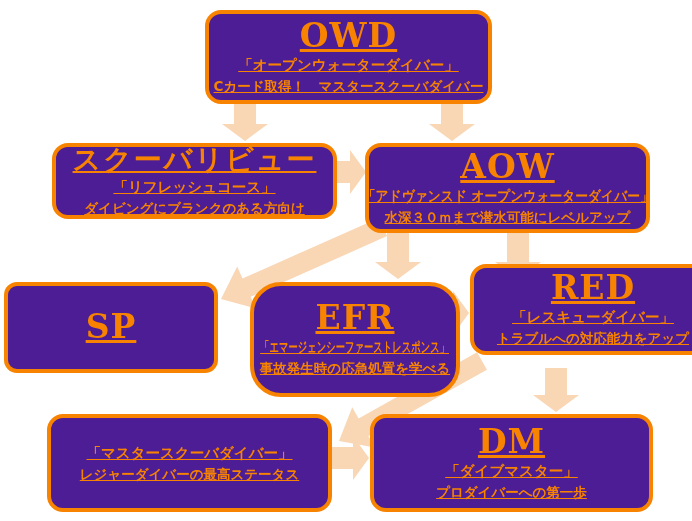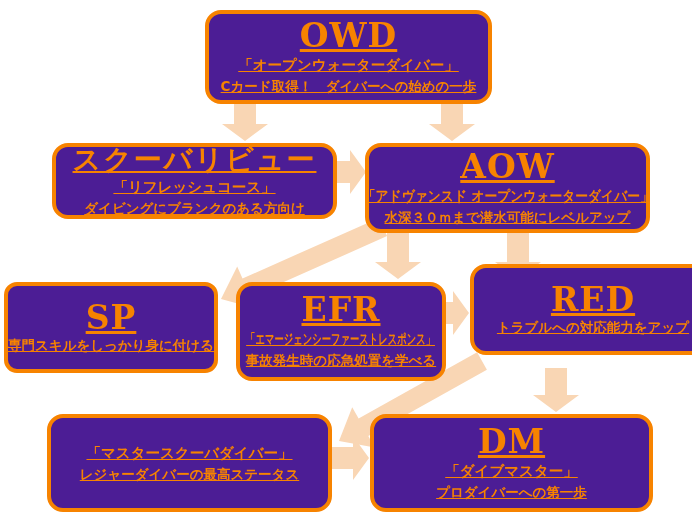--- a/index.html
+++ b/index.html
@@ -31,21 +31,21 @@
   .node-desc {
     font-size:13.5px; font-weight:bold; line-height:1.45; white-space:nowrap;
   }
   .squish-88 { transform:scaleX(.88); transform-origin:center; }
   .squish-64 { transform:scaleX(.64); transform-origin:center; }
 
   .node-owd    { left:205px; top:10px;  width:287px; height:94px; }
   .node-review { left:52px;  top:143px; width:285px; height:76px; }
   .node-aow    { left:365px; top:143px; width:285px; height:90px; }
   .node-sp     { left:4px;   top:282px; width:214px; height:91px;border-radius:13px; }
-  .node-efr    { left:236px; top:282px; width:210px; height:99px; }
+  .node-efr    { left:250px; top:282px; width:210px; height:115px;border-radius:31px; }
   .node-red    { left:470px; top:264px; width:246px; height:91px; }
   .node-msd    { left:47px;  top:414px; width:285px; height:98px; }
   .node-dm     { left:370px; top:414px; width:283px; height:98px; }
 </style>
 </head>
 <body style="background: rgb(255, 255, 255);">
 
 <div class="canvas">
 
   <svg id="arrow-layer" class="arrow-layer" width="692" height="521" viewBox="0 0 692 521">
@@ -57,48 +57,48 @@
       <polygon points="507.0,229.0 507.0,262.0 495.0,262.0 518.0,279.0 541.0,262.0 529.0,262.0 529.0,229.0" fill="#F9D6B4"></polygon>
       <polygon points="434.0,324.0 453.0,324.0 453.0,335.0 469.0,313.0 453.0,291.0 453.0,302.0 434.0,302.0" fill="#F9D6B4"></polygon>
       <polygon points="477.1,352.3 358.6,418.6 352.2,407.3 339.0,441.0 374.7,447.4 368.3,436.1 486.9,369.7" fill="#F9D6B4"></polygon>
       <polygon points="545.0,368.0 545.0,395.0 533.0,395.0 556.0,412.0 579.0,395.0 567.0,395.0 567.0,368.0" fill="#F9D6B4"></polygon>
       <polygon points="328.0,469.0 353.0,469.0 353.0,480.0 369.0,458.0 353.0,436.0 353.0,447.0 328.0,447.0" fill="#F9D6B4"></polygon>
     </svg>
 
   <div class="node node-owd">
     <div class="node-title">OWD</div>
     <div class="node-subtitle">「オープンウォーターダイバー」</div>
-    <div class="node-desc">Cカード取得！　ダイバーへの始めの一歩</div>
+    <div class="node-desc">Cカード取得！　マスタースクーバダイバー</div>
   </div>
 
   <div class="node node-review">
     <div class="node-title jp">スクーバリビュー</div>
     <div class="node-subtitle">「リフレッシュコース」</div>
     <div class="node-desc">ダイビングにブランクのある方向け</div>
   </div>
 
   <div class="node node-aow">
     <div class="node-title">AOW</div>
     <div class="node-subtitle squish-88">「アドヴァンスド オープンウォーターダイバー」</div>
     <div class="node-desc">水深３０ｍまで潜水可能にレベルアップ</div>
   </div>
 
   <div class="node node-sp">
     <div class="node-title">SP</div>
-    <div class="node-desc">専門スキルをしっかり身に付ける</div>
   </div>
 
   <div class="node node-efr">
     <div class="node-title">EFR</div>
     <div class="node-subtitle squish-64">「エマージェンシーファーストレスポンス」</div>
     <div class="node-desc">事故発生時の応急処置を学べる</div>
   </div>
 
   <div class="node node-red">
     <div class="node-title">RED</div>
+    <div class="node-subtitle">「レスキューダイバー」</div>
     <div class="node-desc">トラブルへの対応能力をアップ</div>
   </div>
 
   <div class="node node-msd">
     <div class="node-subtitle">「マスタースクーバダイバー」</div>
     <div class="node-desc">レジャーダイバーの最高ステータス</div>
   </div>
 
   <div class="node node-dm">
     <div class="node-title">DM</div>

